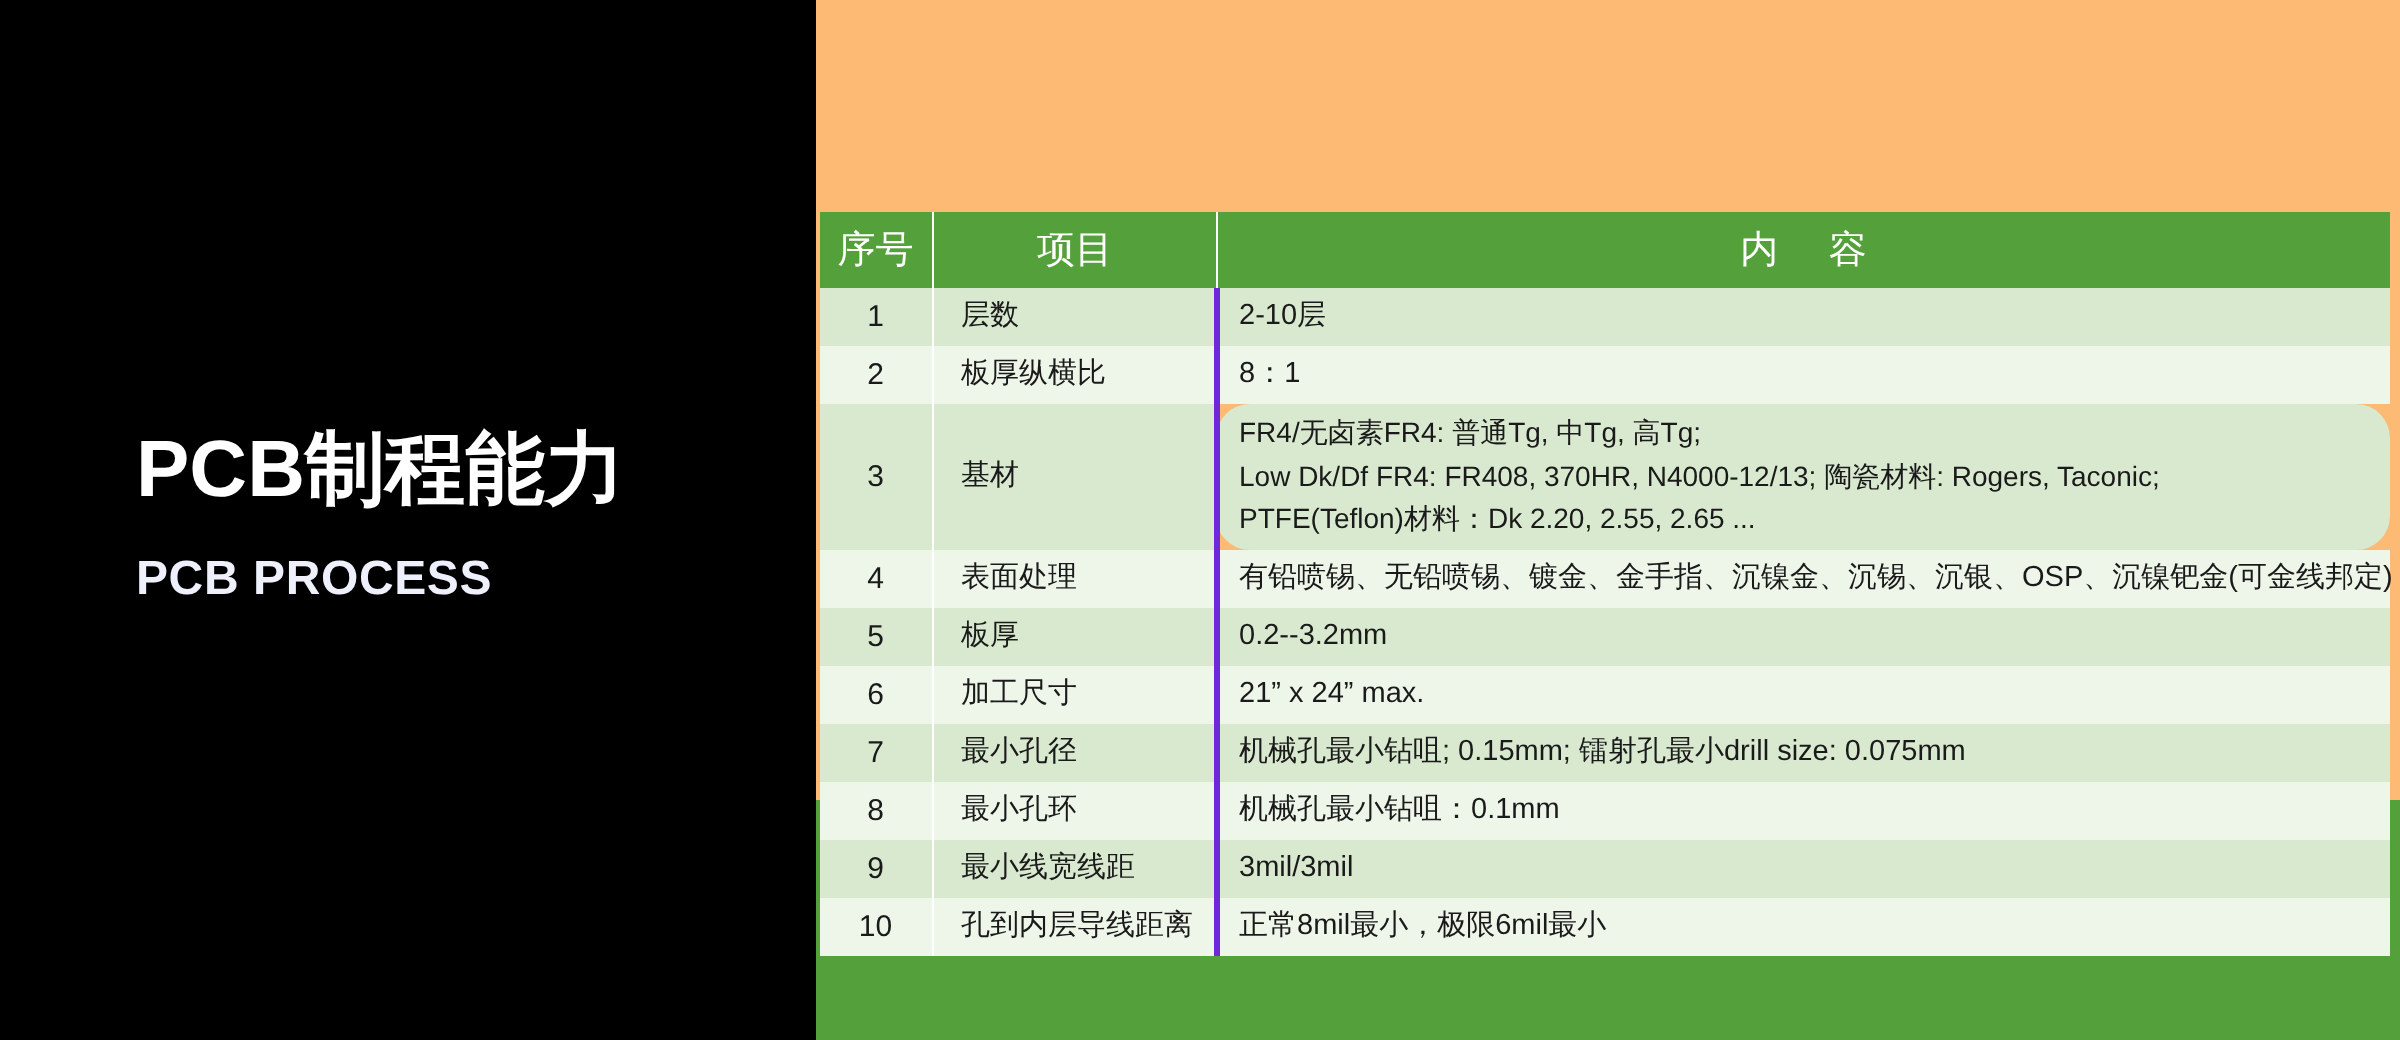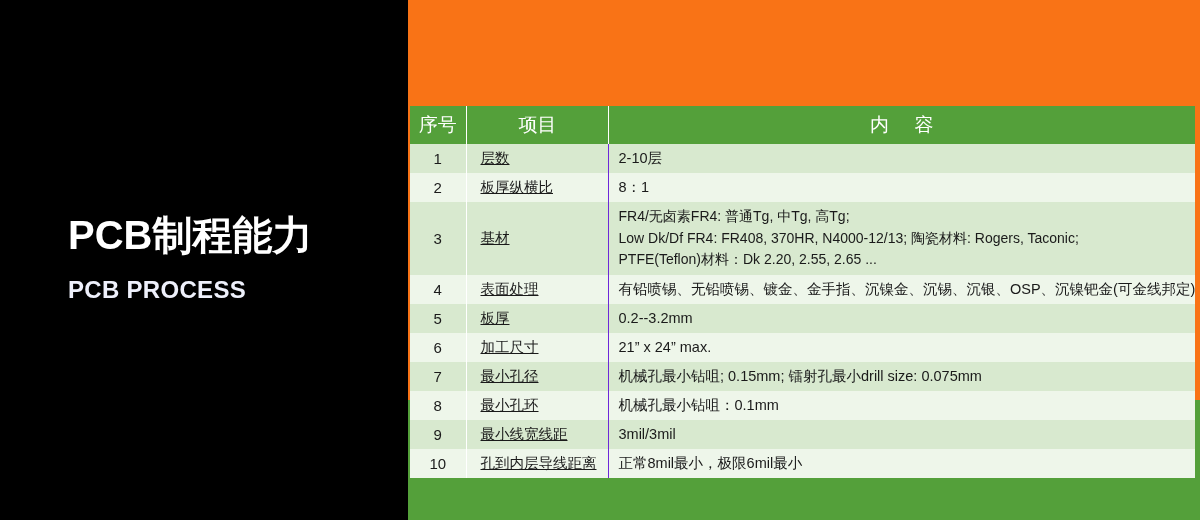--- a/index.html
+++ b/index.html
@@ -44,21 +44,21 @@
     line-height:1.22;
     margin-top:16px;
     letter-spacing:0.3px;
   }
   .brand-title-en .ln { display:block; }
 
   
   .right-panel {
     flex:1 1 auto;
     height:400px;
-    background:#f97316;
+    background:#fdba74;
     position:relative;
   }
 
   
   .cap-table {
     position:absolute;
     left:2px;
     top:106px;
     width:785px;
     border-collapse:collapse;
@@ -99,31 +99,30 @@
   }
   .cap-table tbody tr.odd  td { background:#d8e9cf; }
   .cap-table tbody tr.even td { background:#eef6ea; }
   .cap-table tbody td.t-no {
     text-align:center;
     padding-left:0;
     border-right:1px solid #ffffff;
     font-size:15px;
   }
   .cap-table tbody td.t-item {
-    border-right:1px solid #6d28d9;
+    border-right:3px solid #6d28d9;
     padding-left:14px;
     white-space:nowrap;
-    text-decoration:underline;
   }
   .cap-table tbody td.t-cont {
     padding-right:4px;
     white-space:pre-line;
   }
   .cap-table tbody tr.tall td { height:62px; padding-top:4px; padding-bottom:4px; }
-  .cap-table tbody tr.tall td.t-cont { line-height:1.55; font-size:14px; }
+  .cap-table tbody tr.tall td.t-cont { line-height:1.55; font-size:14px;border-radius:17px; }
   .cap-table tbody tr.nowrapcell td.t-cont { white-space:nowrap; }
 </style>
 </head>
 <body>
 
 <div id="root">
 
   <div class="left-panel">
     <div class="brand-block">
       <div class="brand-title-cn">PCB制程能力</div>

